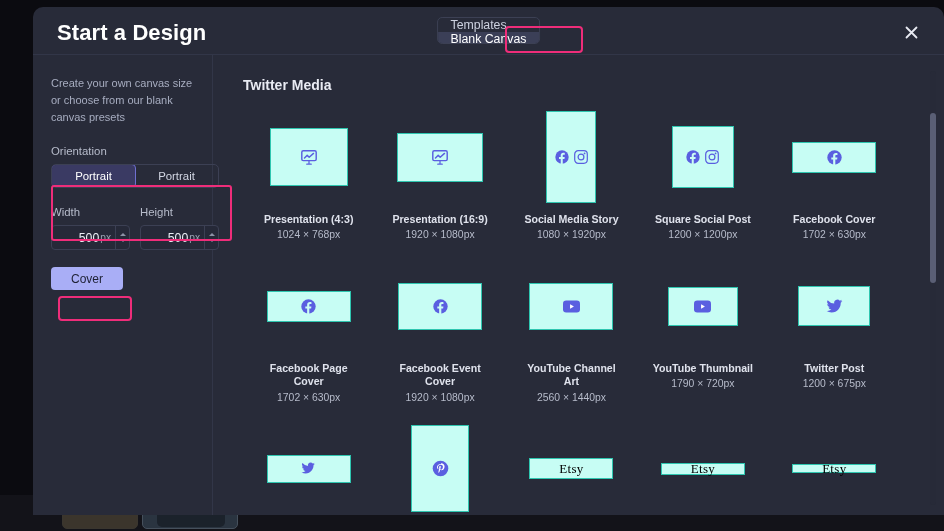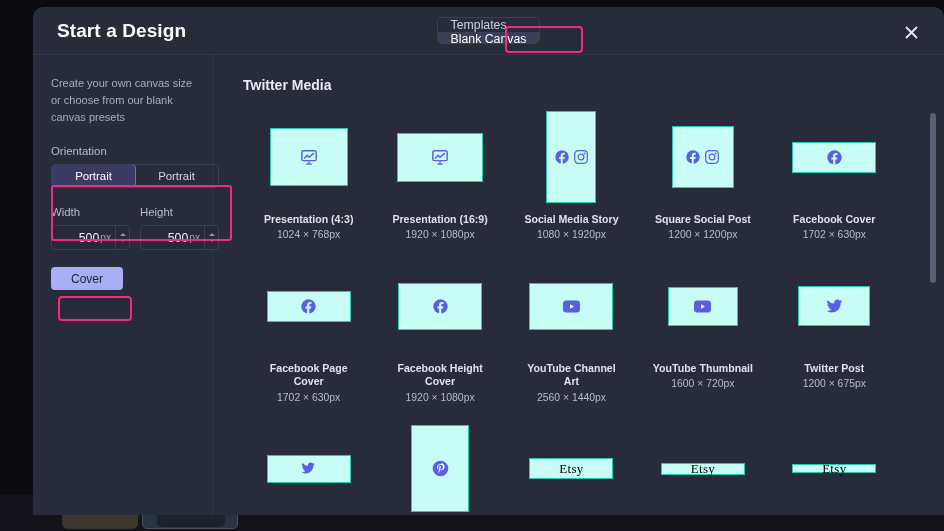--- a/index.html
+++ b/index.html
@@ -61,21 +61,21 @@
     flex: 0 0 48px;
     border-bottom: 1px solid #323648;
     display: flex;
     align-items: center;
   }
 
   .modal-title {
     position: absolute;
     left: 24px;
     top: 13px;
-    font-size: 19px;
+    font-size: 22px;
     font-weight: bold;
     color: #ffffff;
     letter-spacing: .1px;
   }
 
   .tabs {
     position: absolute;
     left: 50%;
     transform: translateX(-50%);
     top: 10px;
@@ -536,21 +536,21 @@
               <div class="thumb-area">
                 <div class="thumb" style="width: 84px; height: 47px;">
                   <span class="ico-row">
                     <svg width="15" height="15" viewBox="0 0 24 24">
     <circle cx="12" cy="12" r="11.5" fill="#5a5fe0"></circle>
     <path d="M13.3 24v-8.7h2.9l.45-3.4h-3.35V9.74c0-.98.27-1.65 1.68-1.65h1.79V5.05c-.31-.04-1.37-.13-2.6-.13-2.58 0-4.34 1.57-4.34 4.45v2.53H6.9v3.4h2.93V24z" fill="#cbfdf4"></path>
   </svg>
                   </span>
                 </div>
               </div>
-              <div class="card-label">Facebook Height Cover</div>
+              <div class="card-label">Facebook Event Cover</div>
               <div class="card-dims">1920 × 1080px</div>
             </div>
             <div class="card">
               <div class="thumb-area">
                 <div class="thumb" style="width: 84px; height: 47px;">
                   <span class="ico-row">
         <svg width="17" height="13" viewBox="0 0 24 17">
           <rect width="24" height="17" rx="4.5" fill="#5a5fe0"></rect>
           <path d="M10 5.2v6.6L15.4 8.5z" fill="#fff"></path>
         </svg>
@@ -565,21 +565,21 @@
                 <div class="thumb" style="width: 70px; height: 39px;">
                   <span class="ico-row">
         <svg width="17" height="13" viewBox="0 0 24 17">
           <rect width="24" height="17" rx="4.5" fill="#5a5fe0"></rect>
           <path d="M10 5.2v6.6L15.4 8.5z" fill="#fff"></path>
         </svg>
                   </span>
                 </div>
               </div>
               <div class="card-label">YouTube Thumbnail</div>
-              <div class="card-dims">1600 × 720px</div>
+              <div class="card-dims">1790 × 720px</div>
             </div>
             <div class="card">
               <div class="thumb-area">
                 <div class="thumb" style="width: 72px; height: 40px;">
                   <span class="ico-row">
         <svg width="17" height="15" viewBox="0 0 24 20" fill="#5a5fe0">
           <path d="M23 2.4a9 9 0 0 1-2.6.73A4.6 4.6 0 0 0 22.4.6a9.1 9.1 0 0 1-2.9 1.13A4.53 4.53 0 0 0 11.7 5.9a12.9 12.9 0 0 1-9.3-4.8 4.5 4.5 0 0 0 1.4 6.1 4.5 4.5 0 0 1-2-.57v.06a4.54 4.54 0 0 0 3.6 4.45 4.5 4.5 0 0 1-2 .08 4.54 4.54 0 0 0 4.2 3.16A9.1 9.1 0 0 1 .9 16.3a12.8 12.8 0 0 0 6.96 2.06c8.35 0 12.92-7 12.92-13.07l-.01-.6A9.2 9.2 0 0 0 23 2.4z"></path>
         </svg>
                   </span>
                 </div>

